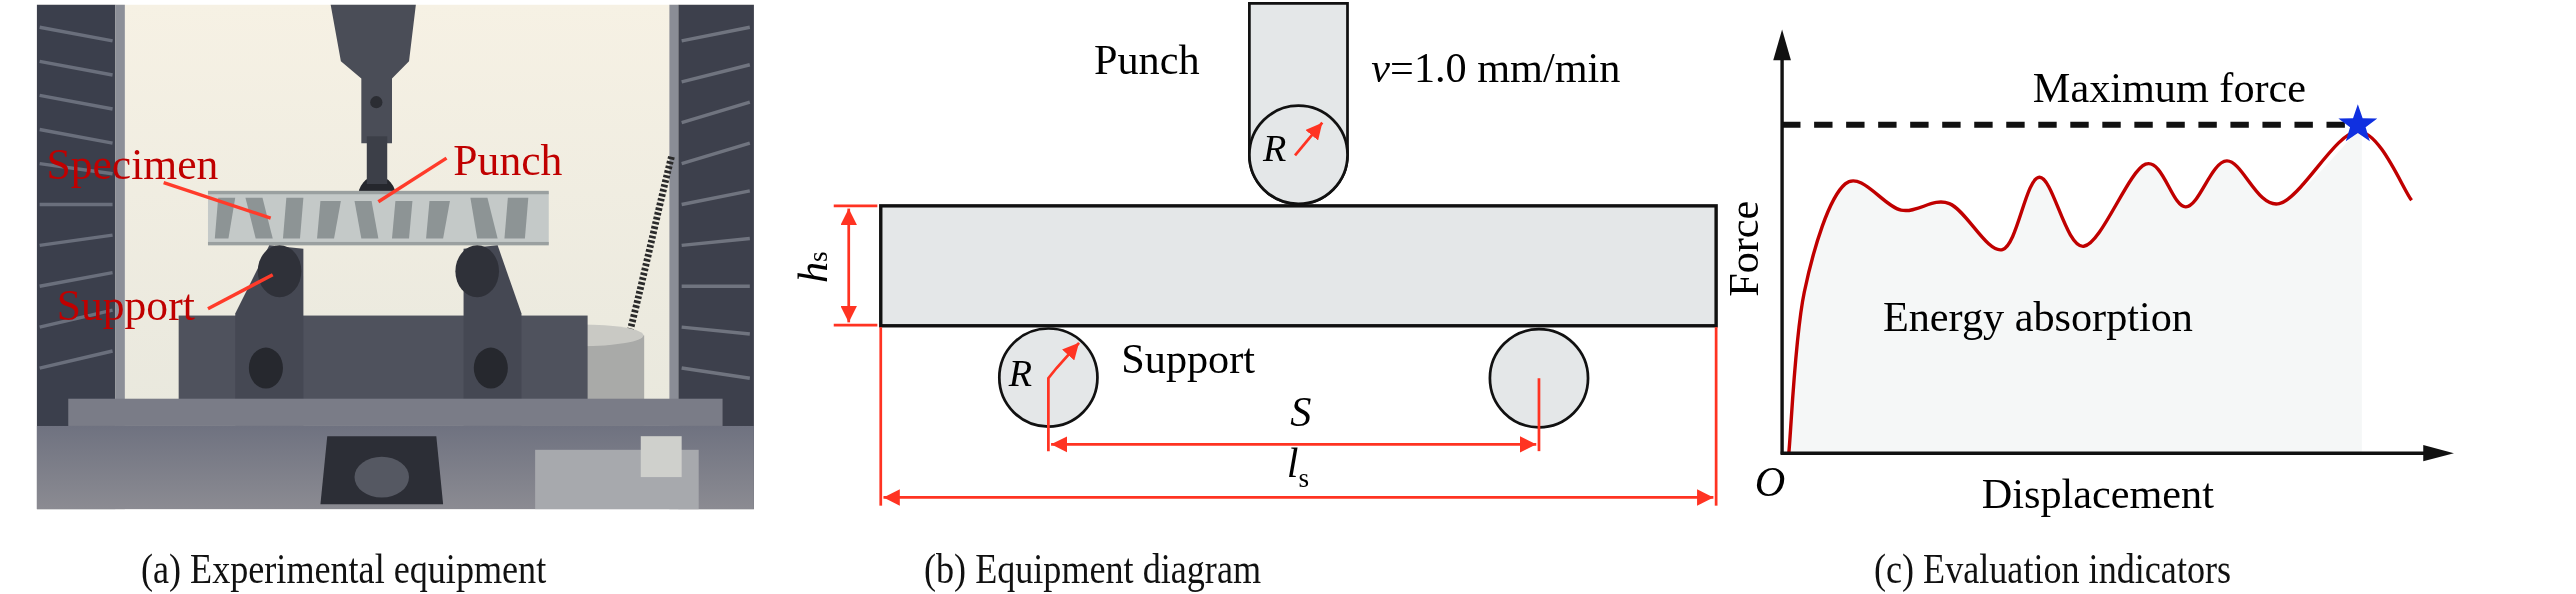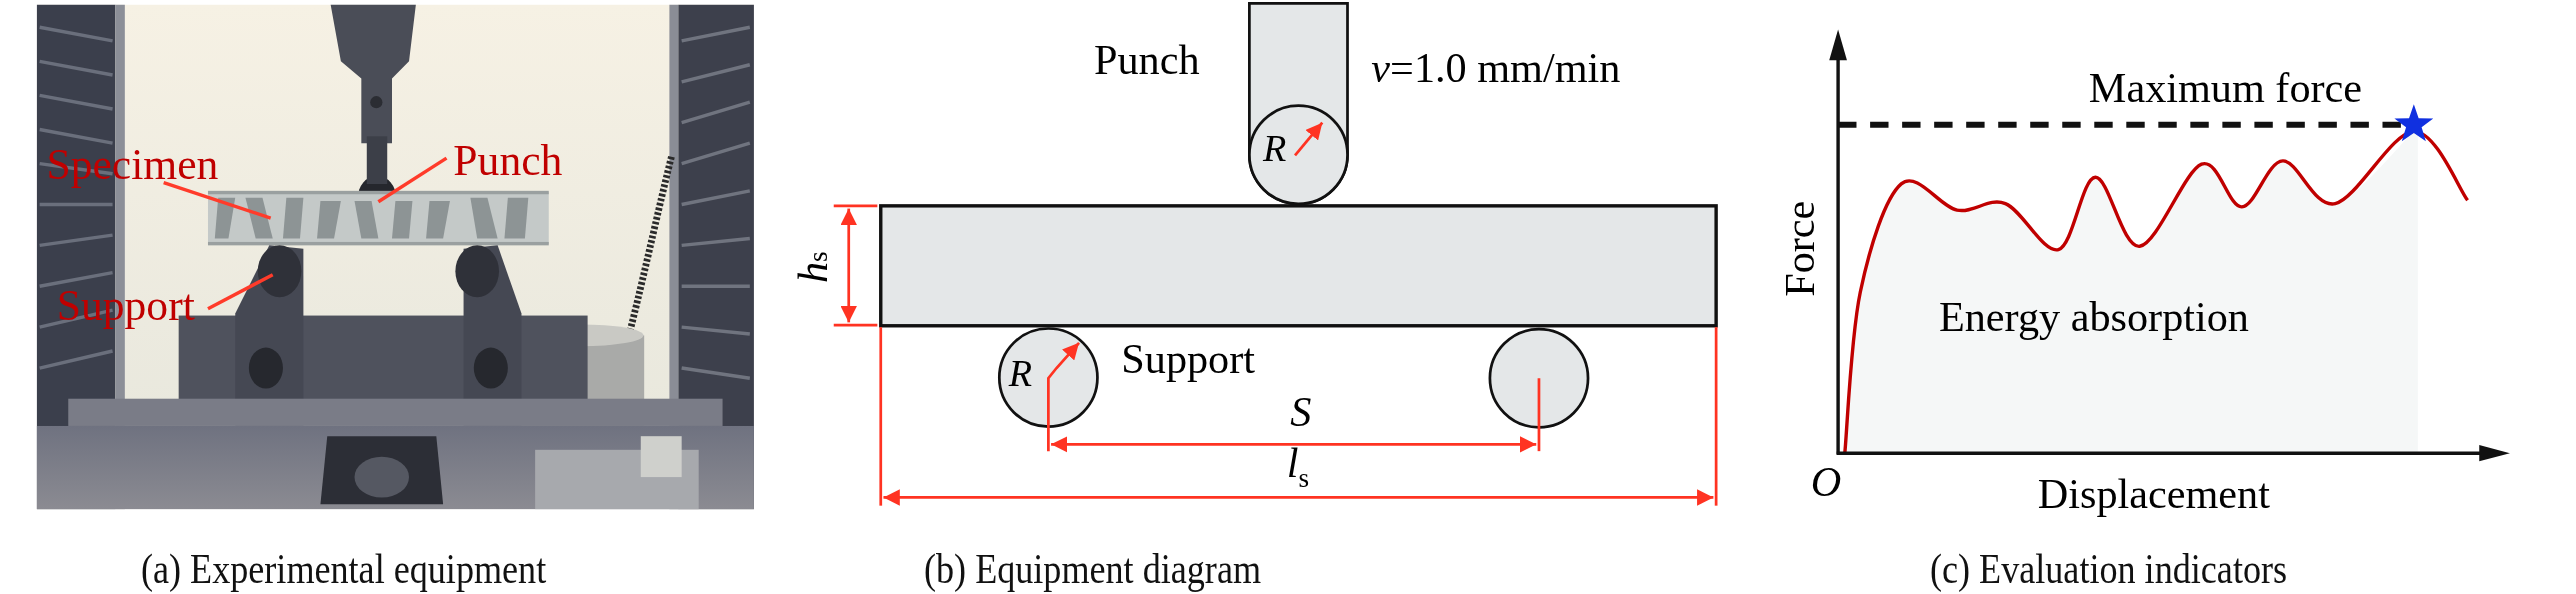--- a/index.html
+++ b/index.html
@@ -1,21 +1,21 @@
 <!DOCTYPE html>
 <html style="font-size:11px"><head>
 <meta charset="utf-8">
 <style>
   html, body { margin: 0; padding: 0; background: #ffffff; }
   body { width: 2576px; height: 595px; position: relative; overflow: hidden;
          font-family: "Liberation Serif", "DejaVu Serif", serif; color: #111; }
   .panel { position: absolute; top: 0; height: 595px; }
   #panel-a { left: 0; width: 784px; }
   #panel-b { left: 784px; width: 988px; }
-  #panel-c { left: 1772px; width: 804px; }
+  #panel-c { left: 1716px; width: 804px; }
   svg { position: absolute; left: 0; top: 0; overflow: visible; }
   .caption { position: absolute; top: 545px; font-size: 42px; white-space: nowrap;
              font-family: "Liberation Serif", serif; transform: scaleX(0.86); transform-origin: left top; }
   .t { font-family: "Liberation Serif", serif; }
   .it { font-style: italic; }
 </style>
 </head>
 <body>
 
 <div class="panel" id="panel-a">

